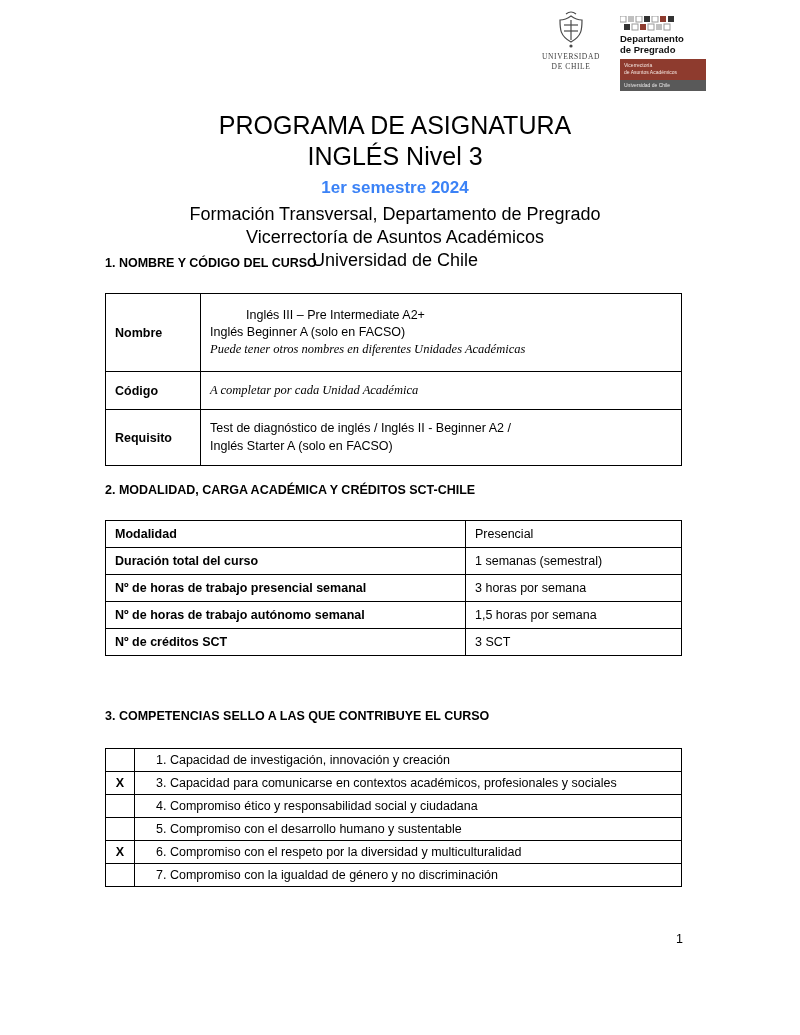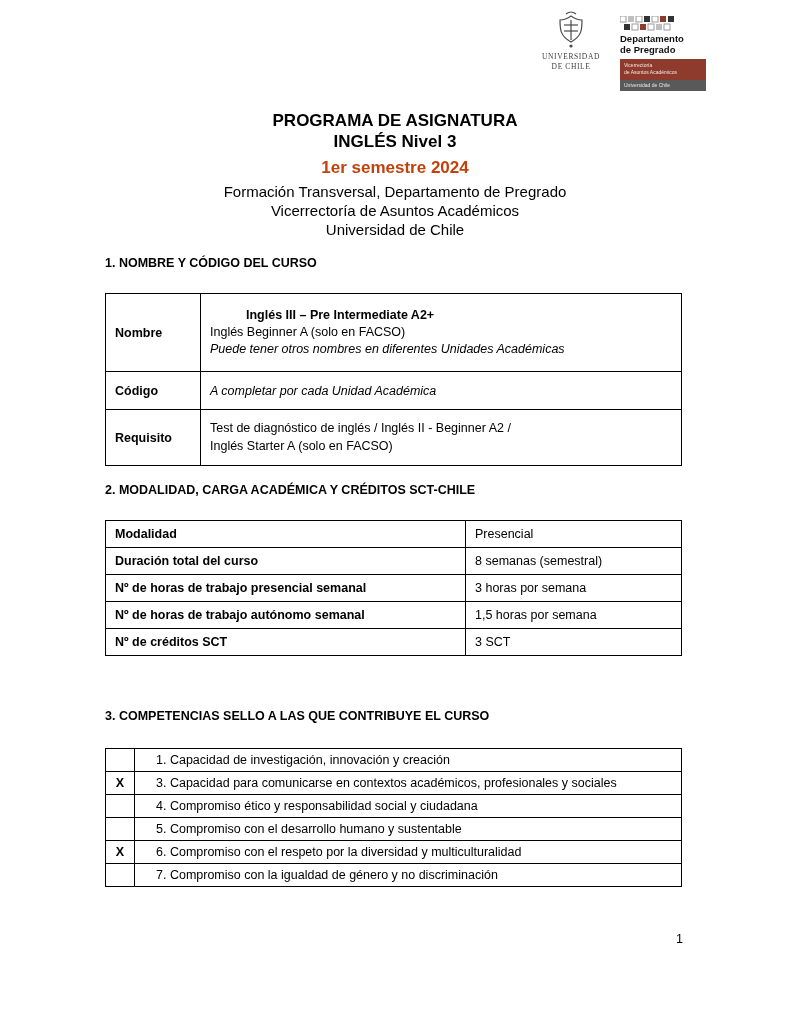--- a/index.html
+++ b/index.html
@@ -13,43 +13,43 @@
   .uch-logo .uch-text { font-size:7.5px; letter-spacing:.6px; color:#3d3d3d; line-height:1.3; font-family:"Liberation Serif", serif; }
 
   .dp-logo { position:absolute; left:620px; top:16px; width:86px; }
   .dp-squares { display:block; margin-bottom:3px; }
   .dp-title { font-size:9.5px; font-weight:bold; line-height:1.15; color:#111; margin-bottom:3px; }
   .dp-red-box { background:#8e3b2e; color:#f3e4de; font-size:5px; line-height:1.5; padding:3px 4px; }
   .dp-gray-box { background:#595959; color:#e8e8e8; font-size:5px; line-height:1.4; padding:2px 4px; }
 
   
   .title-block { position:absolute; top:110px; left:0; width:790px; text-align:center; }
-  .title-main { font-size:17px; font-weight:bold; line-height:1.25; }
-  .title-sem { font-size:17px; font-weight:bold; color:#c2410c; margin-top:5px; }
-  .title-sub { font-size:15px; line-height:1.23; margin-top:1px; }
+  .title-main { font-size:25px; font-weight:normal; line-height:1.25; }
+  .title-sem { font-size:17px; font-weight:bold; color:#3b82f6; margin-top:5px; }
+  .title-sub { font-size:18px; line-height:1.23; margin-top:1px; }
   .title-sub.first { margin-top:5px; }
 
   
   .section { position:absolute; left:105px; width:577px; }
   .sec1 { top:256px; }
   .sec2 { top:483px; }
   .sec3 { top:709px; }
   .sec-heading { font-size:12.5px; font-weight:bold; }
 
   table { border-collapse:collapse; width:100%; table-layout:fixed; }
   td { border:1px solid #000; font-size:12.5px; padding:4px 9px; vertical-align:middle; }
 
   .t1 { margin-top:23px; }
   .t1 .lbl { font-weight:bold; width:95px; }
   .t1 .r1 td { height:78px; }
   .t1 .r2 td { height:38px; }
   .t1 .r3 td { height:56px; }
   .line { display:block; line-height:1.38; }
-  .b { font-weight:bold;padding-left:36px; }
-  .i { font-style:italic; }
+  .b { font-weight:normal;padding-left:36px; }
+  .i { font-style:italic;font-family:Liberation Serif, serif; }
 
   .t2 { margin-top:23px; }
   .t2 td { height:27px; }
   .t2 .lbl { font-weight:bold; width:360px; }
 
   .t3 { margin-top:25px; }
   .t3 td { height:23px; padding:2px 21px; }
   .t3 .mark { width:29px; text-align:center; font-weight:bold; padding:2px 2px; }
 
   .page-number { position:absolute; top:932px; left:676px; font-size:12.5px; }
@@ -146,21 +146,21 @@
   <div class="section sec2">
     <div class="sec-heading">2. MODALIDAD, CARGA ACADÉMICA Y CRÉDITOS SCT-CHILE</div>
     <table class="t2">
       <tbody>
           <tr>
         <td class="lbl">Modalidad</td>
         <td>Presencial</td>
       </tr>
       <tr>
         <td class="lbl">Duración total del curso</td>
-        <td>8 semanas (semestral)</td>
+        <td>1 semanas (semestral)</td>
       </tr>
       <tr>
         <td class="lbl">Nº de horas de trabajo presencial semanal</td>
         <td>3 horas por semana</td>
       </tr>
       <tr>
         <td class="lbl">Nº de horas de trabajo autónomo semanal</td>
         <td>1,5 horas por semana</td>
       </tr>
       <tr>

